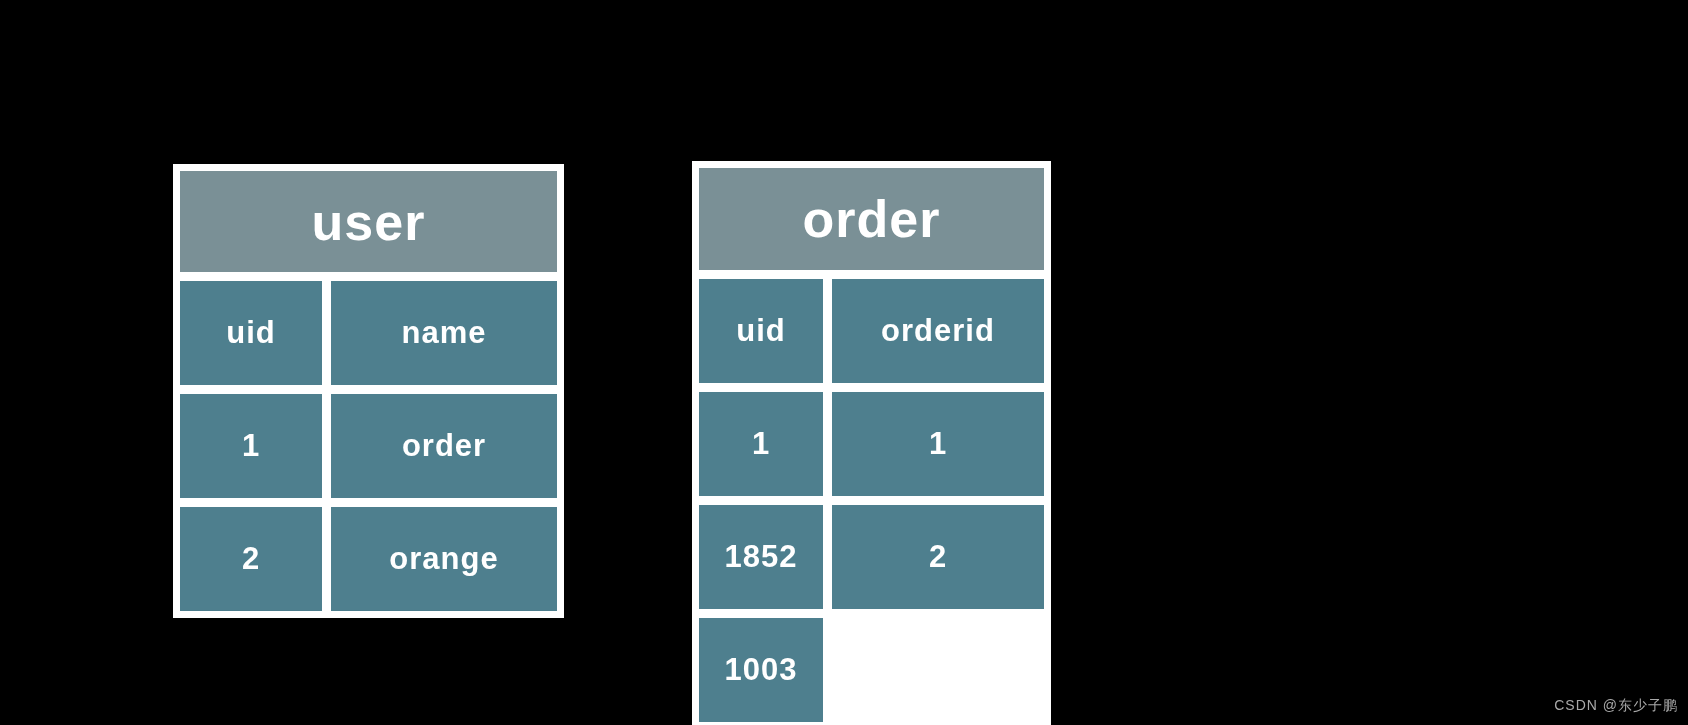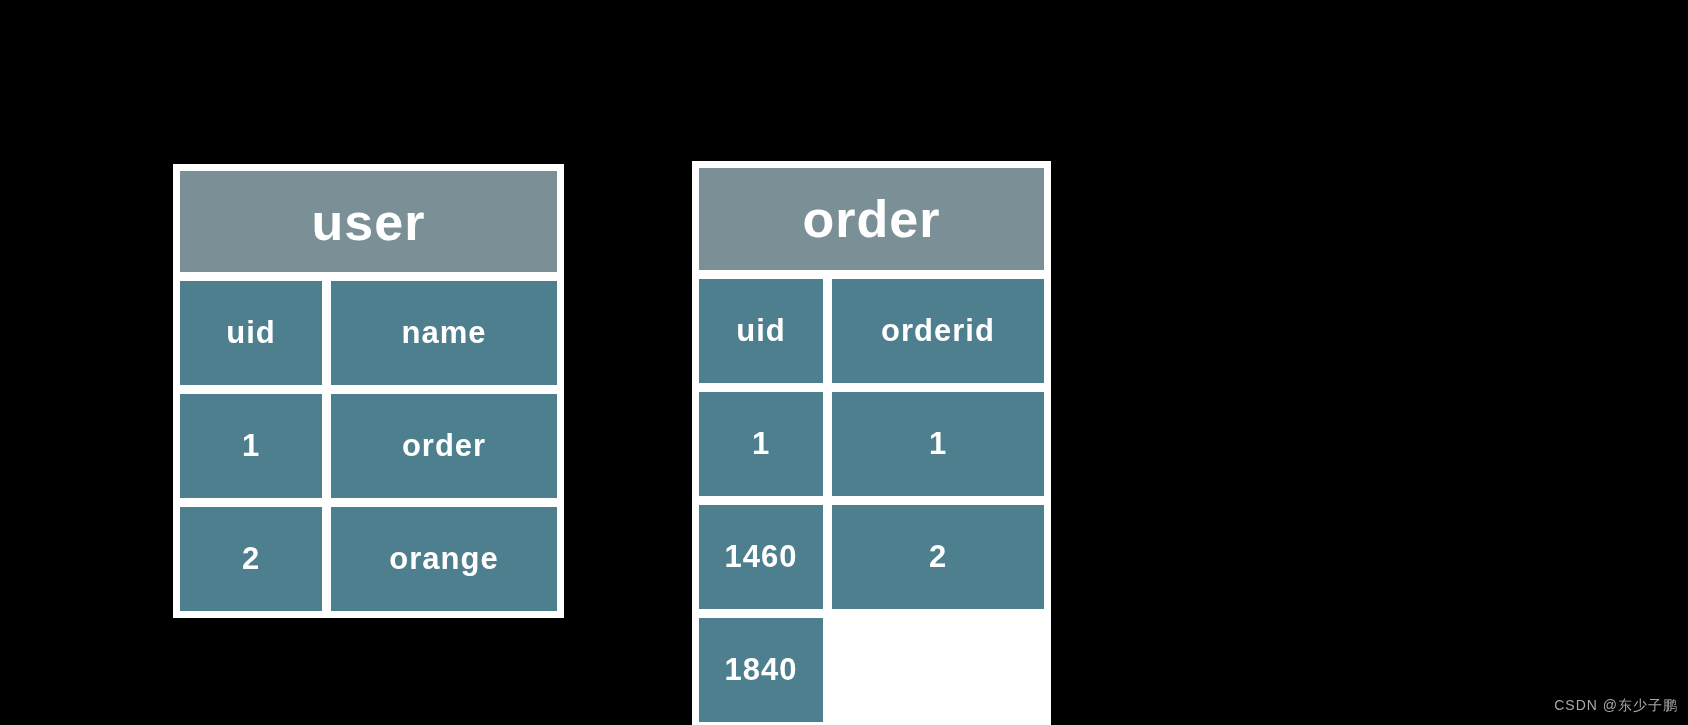--- a/index.html
+++ b/index.html
@@ -73,18 +73,18 @@
   <div class="cell">2</div>
   <div class="cell">orange</div>
 </div>
 
 <div class="db-table" id="order-table">
   <div class="cell tname">order</div>
   <div class="cell">uid</div>
   <div class="cell">orderid</div>
   <div class="cell">1</div>
   <div class="cell">1</div>
-  <div class="cell">1460</div>
+  <div class="cell">1852</div>
   <div class="cell">2</div>
-  <div class="cell">1840</div>
+  <div class="cell">1003</div>
 </div>
 
 <div class="watermark">CSDN @东少子鹏</div>
 
 </body></html>

